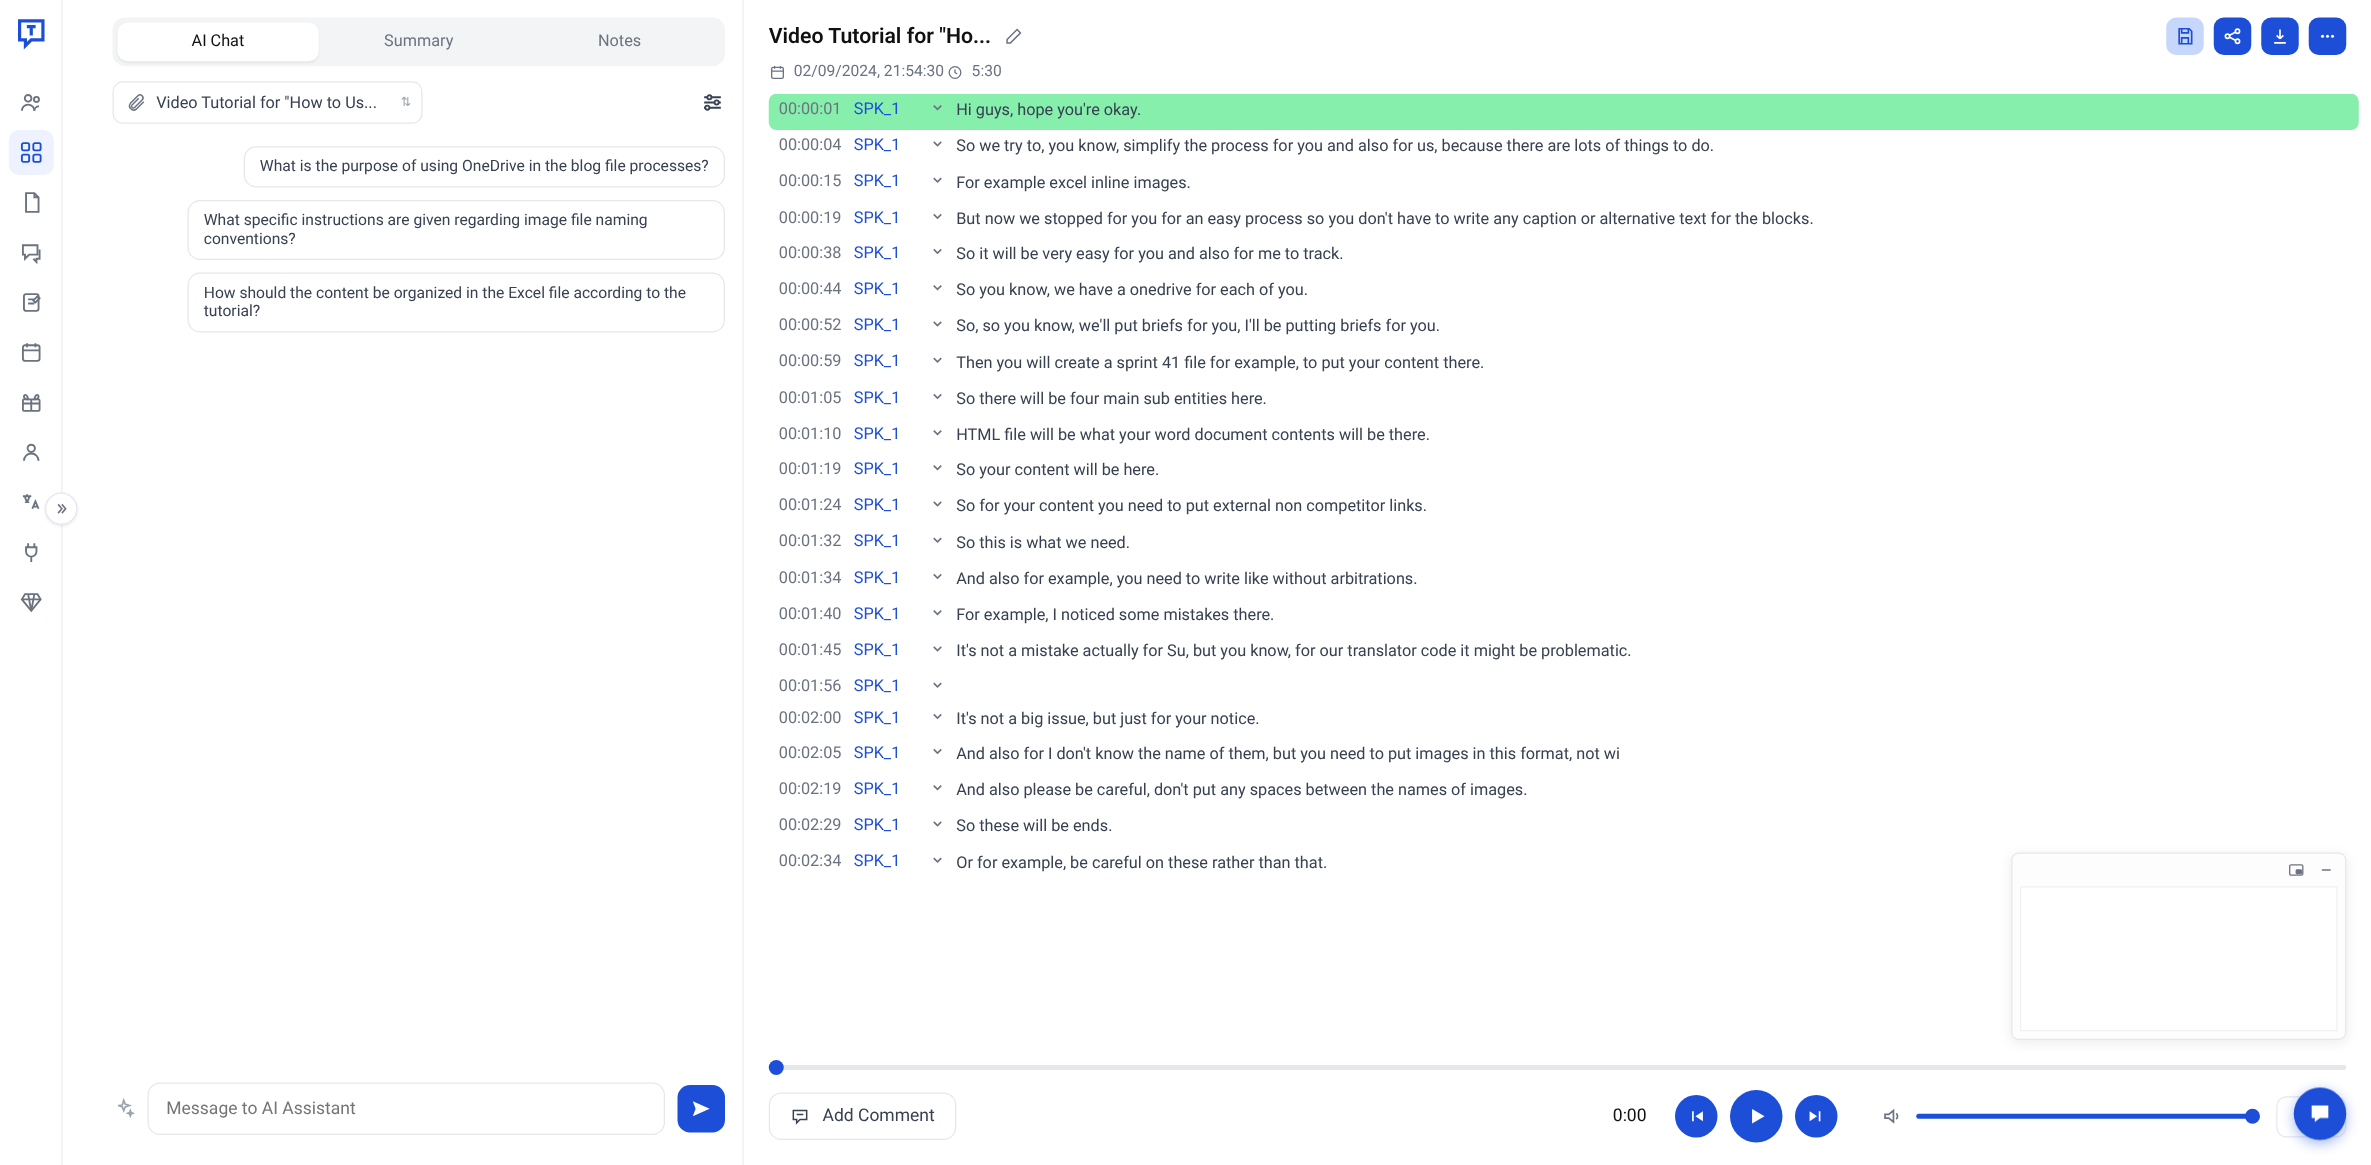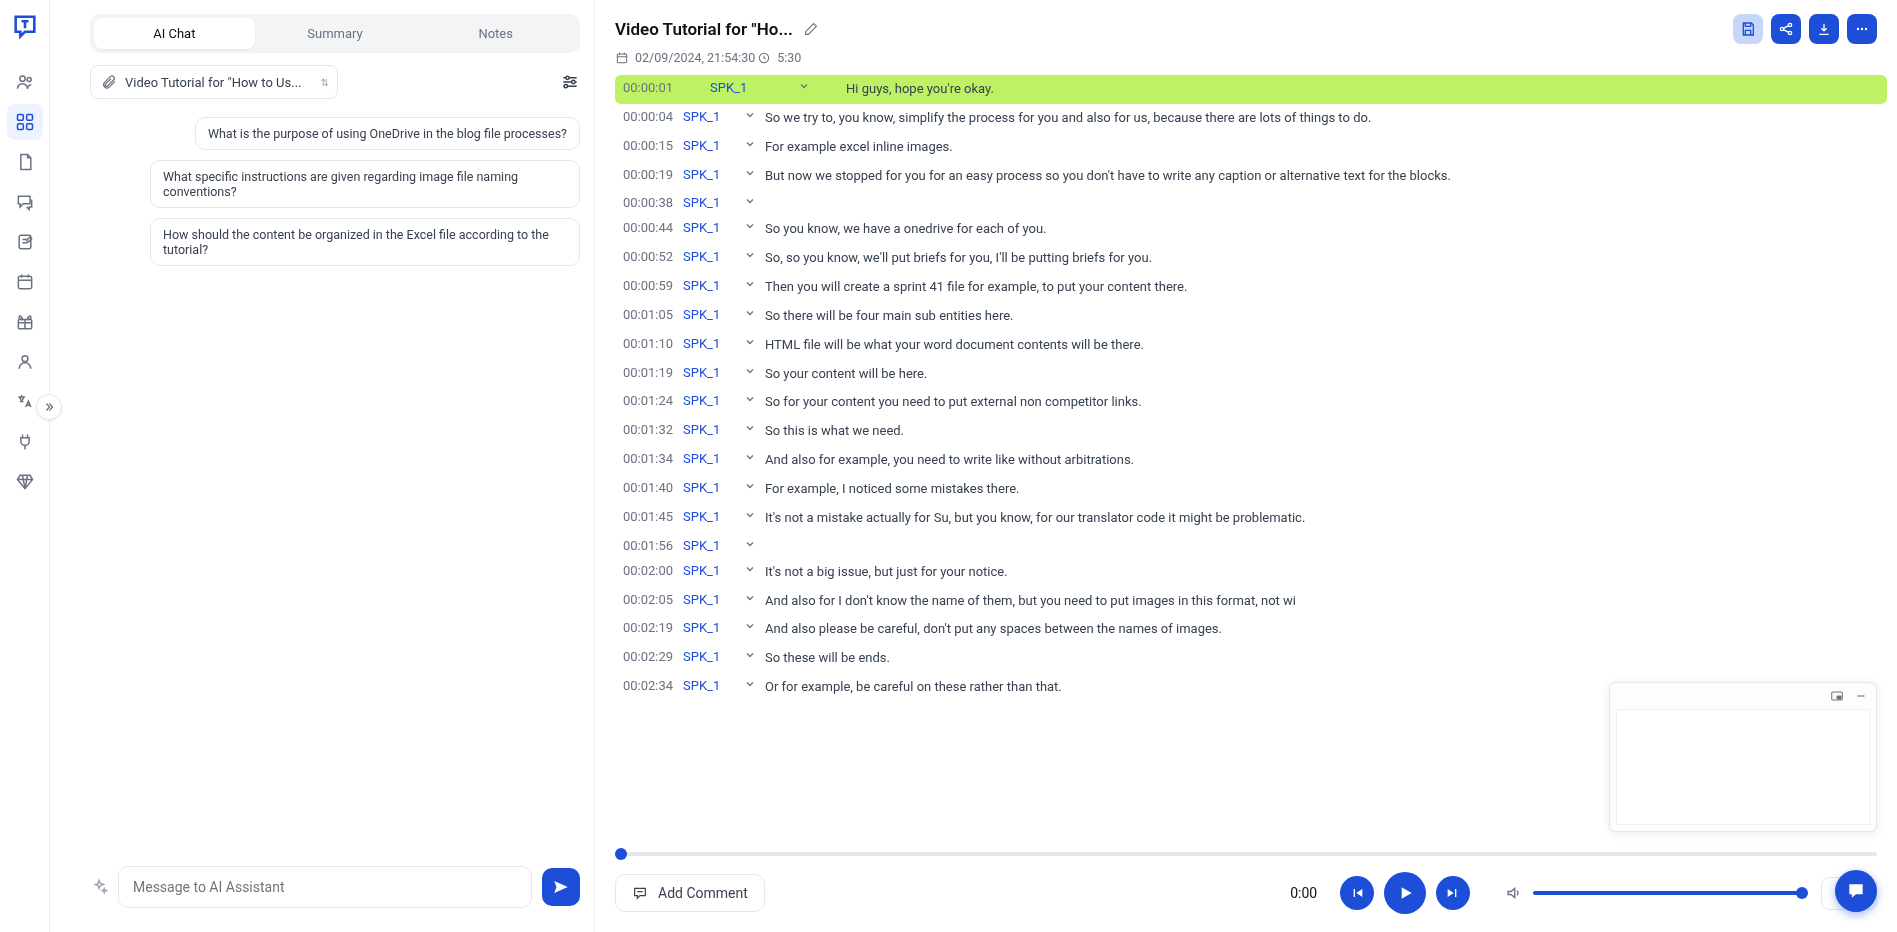--- a/index.html
+++ b/index.html
@@ -37,21 +37,21 @@
 .rhead .title { font-size:17px; font-weight:600; color:#111; }
 .rhead .pencil { margin-left:10px; color:#6b7280; cursor:pointer; }
 .rhead .hspacer { flex:1; }
 .rhead .hbtn { width:30px; height:30px; border-radius:8px; display:flex; align-items:center; justify-content:center; margin-left:8px; cursor:pointer; color:#fff; }
 .hbtn.save { background:#c7d6fb; color:#1c4ed8; }
 .hbtn.blue { background:#1c4ed8; }
 .rmeta { display:flex; align-items:center; gap:2px; padding:0 20px 10px 20px; font-size:12.5px; color:#6b7280; }
 .rmeta .mitem { display:flex; align-items:center; gap:6px; }
 .transcript { flex:1; overflow-y:auto; padding:0 10px 0 20px; position:relative; }
 .trow { display:flex; align-items:flex-start; padding:5px 8px; font-size:13px; border-radius:6px; }
-.trow.hl { background:#bef264;gap:27px; }
+.trow.hl { background:#86efac; }
 .trow .ts { width:60px; color:#6b7280; flex-shrink:0; }
 .trow .spk { width:52px; color:#1c4ed8; flex-shrink:0; cursor:pointer; }
 .trow .chev { width:30px; color:#6b7280; flex-shrink:0; display:flex; justify-content:center; cursor:pointer; }
 .trow .txt { flex:1; color:#374151; line-height:1.45; }
 .vidthumb { position:absolute; right:20px; bottom:10px; width:268px; height:150px; background:#fdfdfd; border:1px solid #e5e7eb; border-radius:6px; box-shadow:0 2px 10px rgba(0,0,0,.08); }
 .vidthumb .vtop { display:flex; justify-content:flex-end; gap:10px; padding:6px 8px; color:#6b7280; }
 .vidthumb .vtop span{cursor:pointer;}
 .vidthumb .mock { position:absolute; inset:26px 6px 6px 6px; background:linear-gradient(#fff,#fff); border:1px solid #f1f1f1; }
 
 
@@ -308,20 +308,21 @@
           <span class="txt">But now we stopped for you for an easy process so you don't have to write any caption or alternative text for the blocks.</span>
         </div>
         <div class="trow">
           <span class="ts">00:00:38</span>
           <span class="spk">SPK_1</span>
           <span class="chev">
             <svg width="12" height="12" viewBox="0 0 24 24" fill="none" stroke="currentColor" stroke-width="2.5">
               <path d="M6 9l6 6 6-6"></path>
             </svg>
           </span>
+          <span class="txt">So it will be very easy for you and also for me to track.</span>
         </div>
         <div class="trow">
           <span class="ts">00:00:44</span>
           <span class="spk">SPK_1</span>
           <span class="chev">
             <svg width="12" height="12" viewBox="0 0 24 24" fill="none" stroke="currentColor" stroke-width="2.5">
               <path d="M6 9l6 6 6-6"></path>
             </svg>
           </span>
           <span class="txt">So you know, we have a onedrive for each of you.</span>

